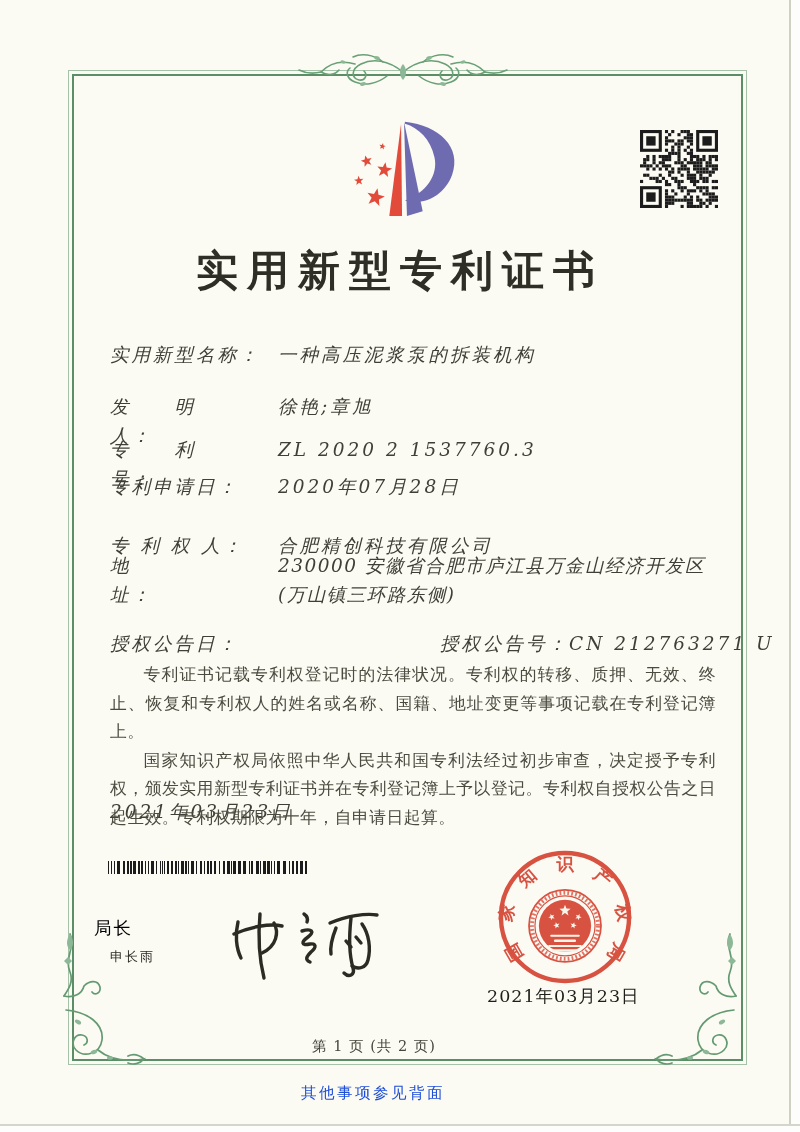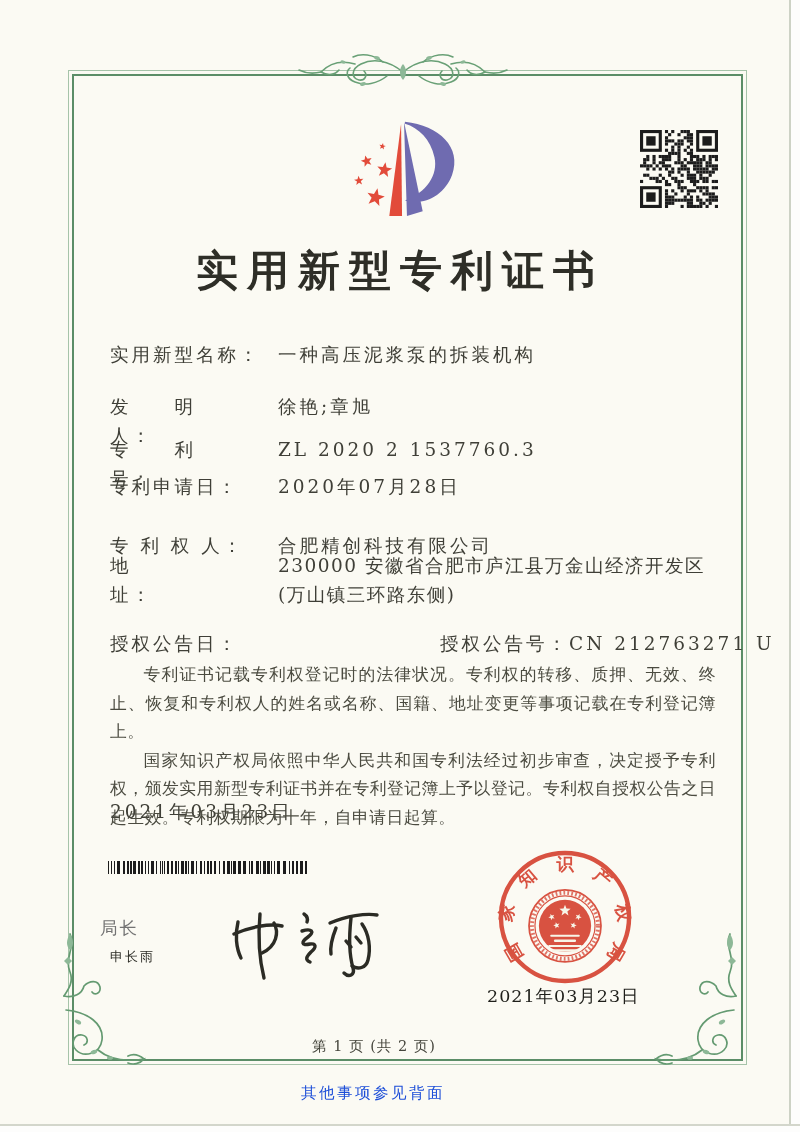--- a/index.html
+++ b/index.html
@@ -13,34 +13,34 @@
   .frame-inner{position:absolute;left:3px;top:3px;right:3px;bottom:3px;border:2px solid #5b8d67;}
   
   .ornament{position:absolute;}
   
   .cert-no{position:absolute;left:96px;top:124px;font-size:18px;letter-spacing:4px;color:#45453c;}
   .logo{position:absolute;left:346px;top:114px;width:118px;height:108px;}
   .qr{position:absolute;left:640px;top:130px;width:78px;height:78px;}
   .title{position:absolute;left:0;top:243px;width:800px;text-align:center;
          font-size:42px;font-weight:600;letter-spacing:9px;color:#2e2e27;}
   
-  .row{position:absolute;left:110px;width:620px;display:flex;font-size:18.5px;letter-spacing:3px;line-height:29px;}
+  .row{position:absolute;left:110px;width:620px;display:flex;font-size:18.5px;letter-spacing:3px;line-height:29px;font-style:italic;}
   .row .lab{width:168px;flex:0 0 168px;}
   .row .val{flex:1;}
   .f1{top:340px;} .f2{top:392px;} .f3{top:435px;} .f4{top:472px;} .f5{top:531px;}
   .f6{top:551px;} .f6 .val{max-width:436px;letter-spacing:1.5px;}
   .f7{top:629px;position:absolute;flex-direction:column;}
   .f7 .pair2{position:absolute;left:330px;top:0;white-space:nowrap;}
   
   .paras{position:absolute;left:110px;top:660px;width:606px;font-size:16.8px;line-height:28.5px;
          color:#4b4b40;text-align:justify;letter-spacing:0.5px;}
   .paras p{margin:0;text-indent:2em;}
   
   .barcode{position:absolute;left:108px;top:861px;width:200px;height:13px;}
-  .officer-title{position:absolute;left:100px;top:916px;font-size:17.5px;font-family:"Liberation Sans","DejaVu Sans",sans-serif;color:#737373;letter-spacing:2px;}
+  .officer-title{position:absolute;left:94px;top:916px;font-size:17.5px;font-family:"Liberation Sans","DejaVu Sans",sans-serif;color:#000000;letter-spacing:2px;}
   .officer-name{position:absolute;left:110px;top:948px;font-size:13px;font-family:"Liberation Sans","DejaVu Sans",sans-serif;color:#2c2c26;letter-spacing:2px;}
   .signature{position:absolute;left:222px;top:886px;width:200px;height:110px;}
   .seal{position:absolute;left:496px;top:848px;width:138px;height:138px;opacity:.9;mix-blend-mode:multiply;}
   .seal-date{position:absolute;left:487px;top:984px;font-size:17.5px;color:#1f1f1a;letter-spacing:1px;}
   .page-note{position:absolute;left:374px;top:1037px;transform:translateX(-50%);font-size:14.5px;letter-spacing:1px;color:#45453c;white-space:nowrap;}
   .back-note{position:absolute;left:373px;top:1083px;transform:translateX(-50%);font-size:15.5px;letter-spacing:2.5px;color:#1d4ed8;white-space:nowrap;}
 </style>
 </head>
 <body>
 

